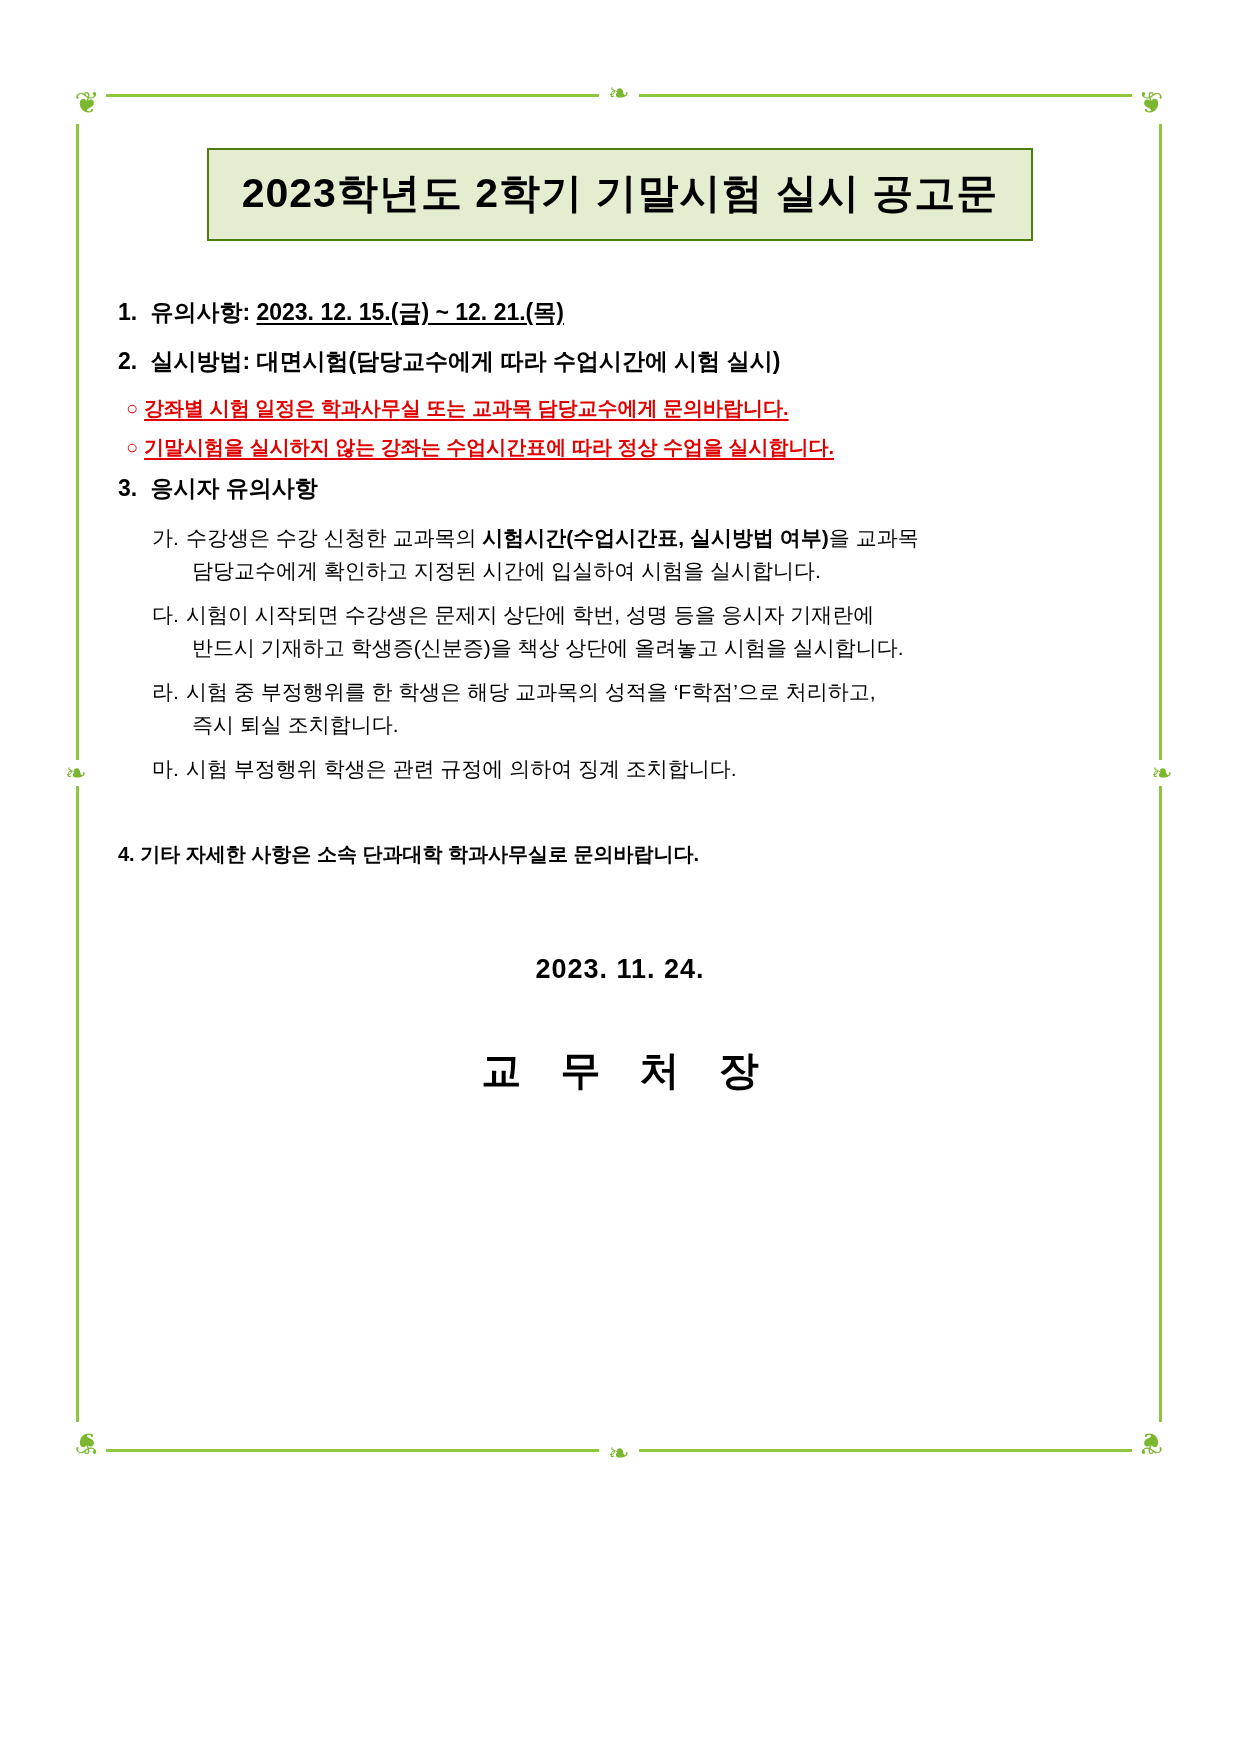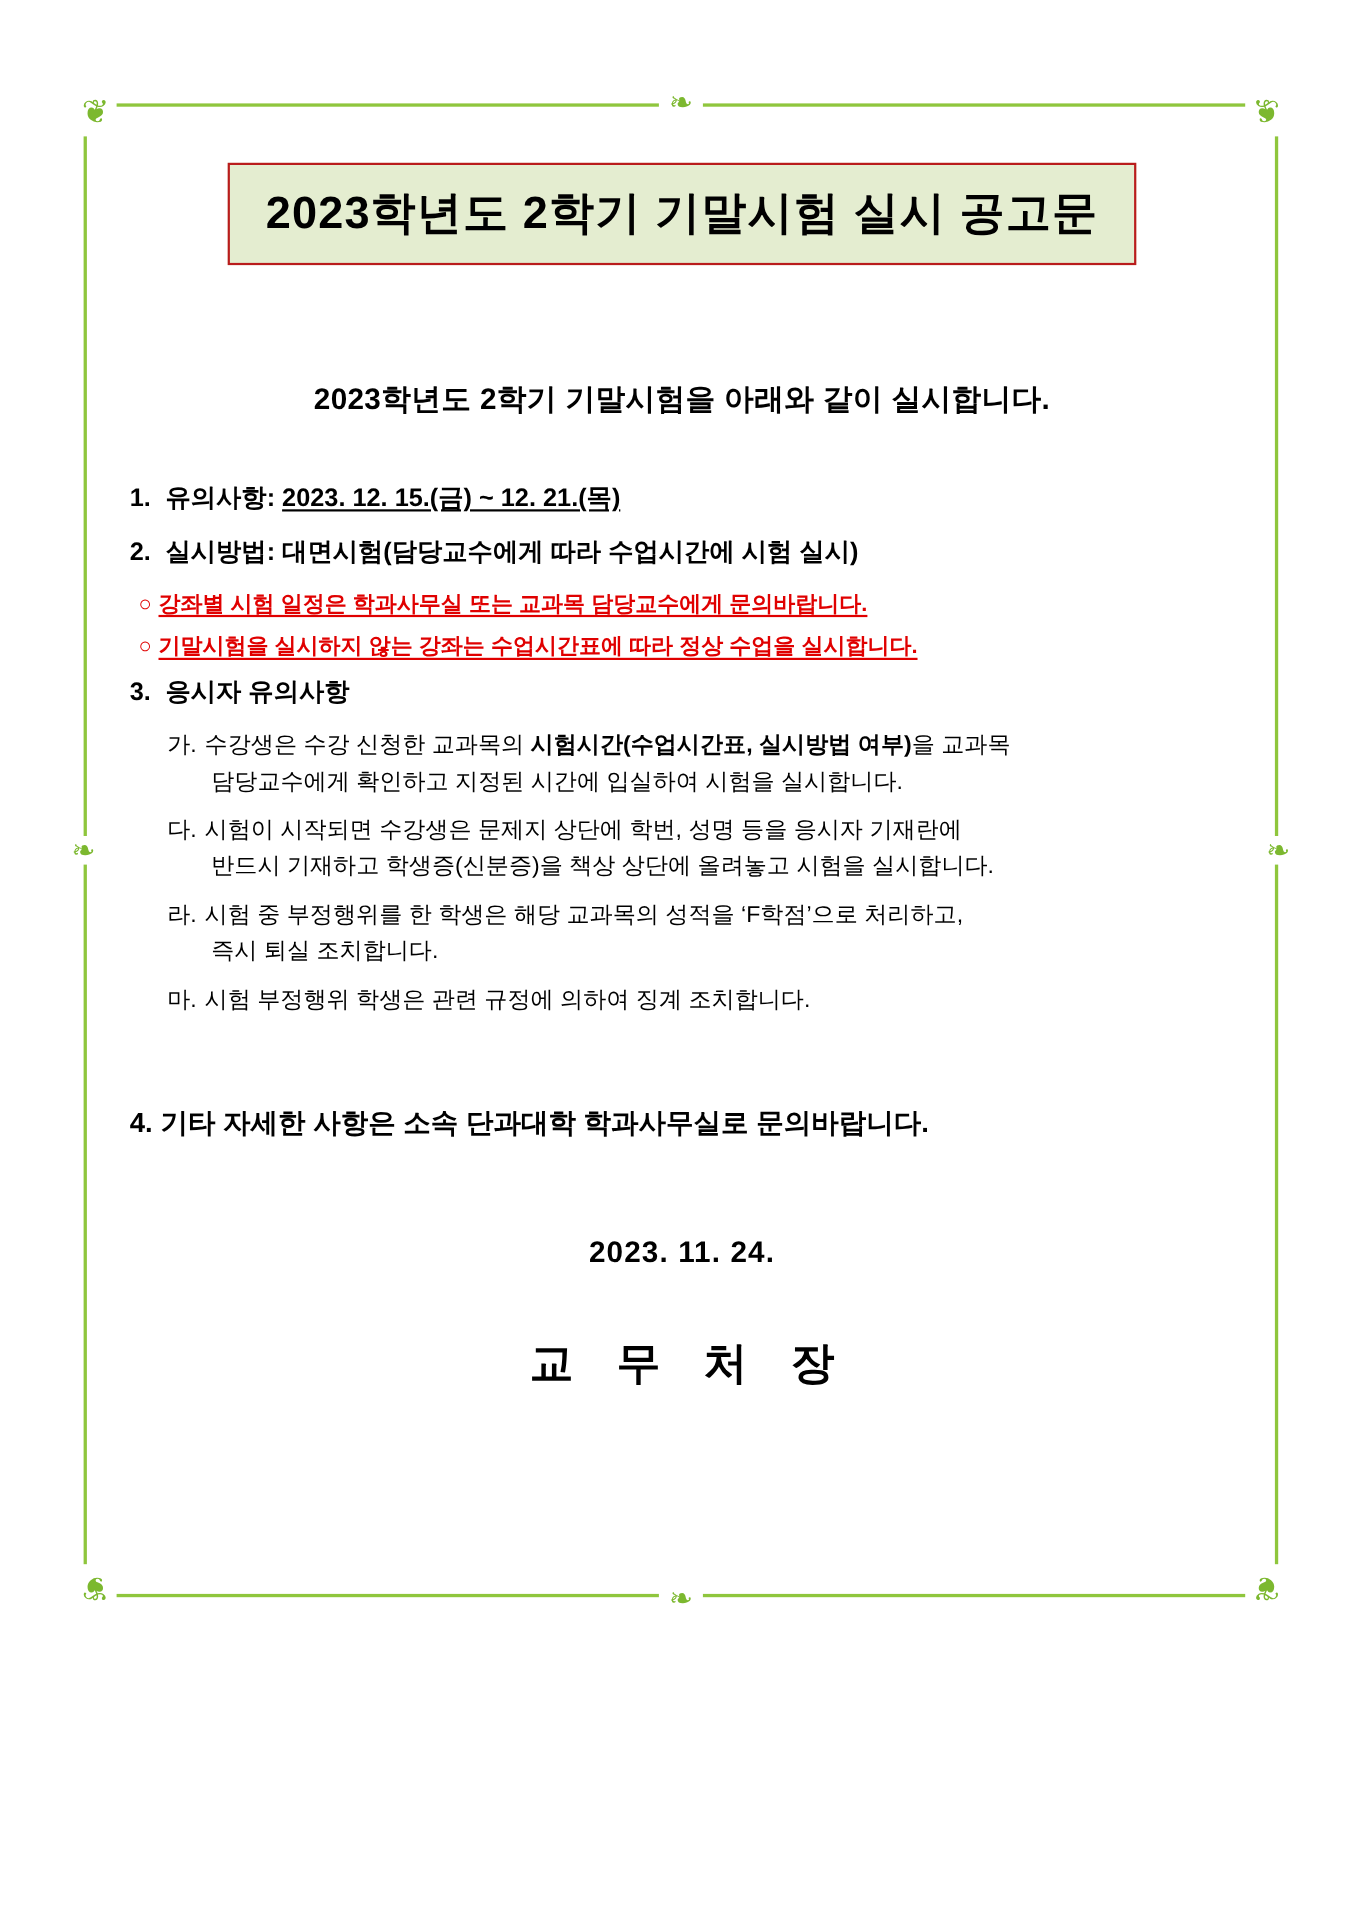--- a/index.html
+++ b/index.html
@@ -72,21 +72,21 @@
   .content {
     position: absolute;
     left: 110px;
     top: 120px;
     width: 1020px;
   }
 
   .title-box {
     margin: 28px auto 0 auto;
     width: 826px;
-    border: 2px solid #b91c1c;
+    border: 2px solid #4d7c0f;
     background: #e4edd0;
     text-align: center;
     padding: 16px 0 18px 0;
     box-sizing: border-box;
   }
   .title-box .title-text {
     font-size: 41px;
     font-weight: bold;
     letter-spacing: 1px;
   }
@@ -125,23 +125,23 @@
   .sub-item {
     font-size: 21px;
     margin: 0 0 12px 42px;
     line-height: 1.55;
   }
   .sub-item .lbl { display: inline-block; min-width: 34px; }
   .sub-item .indent2 { display: block; padding-left: 40px; }
   .sub-item b { font-weight: bold; }
 
   .item-final {
-    font-size: 25px;
-    font-weight: bold;
-    margin-top: 78px;
+    font-size: 20px;
+    font-weight: bold;
+    margin-top: 55px;
     padding-left: 8px;
   }
 
   .date {
     text-align: center;
     font-size: 27px;
     font-weight: bold;
     margin-top: 86px;
     letter-spacing: 1px;
   }
@@ -175,21 +175,20 @@
     <div class="mid-orn left">❧</div>
     <div class="mid-orn right">❧</div>
   </div>
 
   <div class="content">
 
     <div class="title-box">
       <span class="title-text">2023학년도 2학기 기말시험 실시 공고문</span>
     </div>
 
-    <div class="lead">2023학년도 2학기 기말시험을 아래와 같이 실시합니다.</div>
 
     <div class="items">
 
       <div class="item">
         <span class="num">1.</span>
         <span>유의사항:</span>
         <span class="underline">2023. 12. 15.(금) ~ 12. 21.(목)</span>
       </div>
 
       <div class="item">

